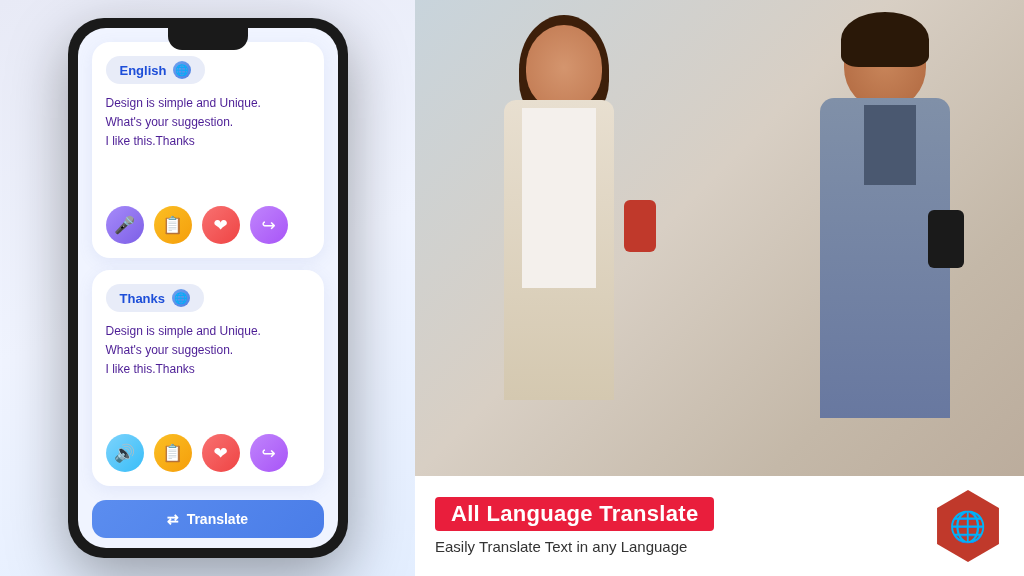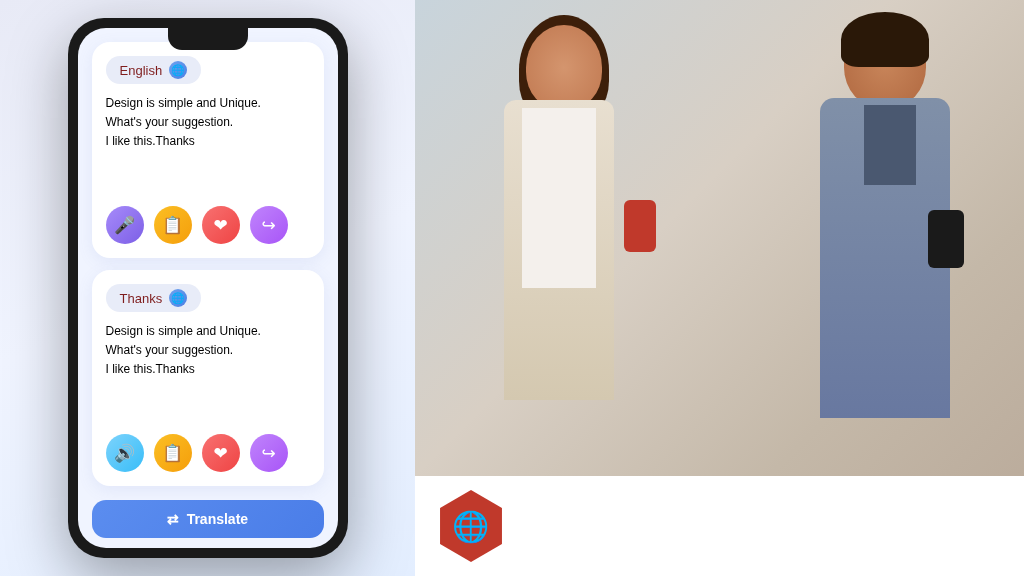--- a/index.html
+++ b/index.html
@@ -77,39 +77,39 @@
       align-items: center;
       gap: 7px;
       background: #e8ecf8;
       border-radius: 20px;
       padding: 5px 14px 5px 14px;
       width: fit-content;
     }
 
     .lang-badge-text {
       font-size: 13px;
-      font-weight: 400;
-      color: #7f1d1d;
+      font-weight: 700;
+      color: #1d4ed8;
     }
 
     .globe-icon {
       width: 18px;
       height: 18px;
       border-radius: 50%;
       background: linear-gradient(135deg, #6fa3ef, #4b7fe3);
       display: flex;
       align-items: center;
       justify-content: center;
       color: white;
       font-size: 11px;
     }
 
     .translation-text {
       font-size: 12px;
-      color: #000000;
+      color: #4c1d95;
       line-height: 1.6;
       flex: 1;
     }
 
     .action-buttons {
       display: flex;
       gap: 10px;
       align-items: center;
       margin-top: 4px;
     }
@@ -314,20 +314,24 @@
       <div style="position:absolute;left:77px;top:12px;width:88px;height:55px;background:#2a1808;border-radius:50% 50% 20% 20%;z-index:3;"></div>
 
       <div style="position:absolute;left:56px;top:98px;width:130px;height:320px;background:linear-gradient(180deg,#8090a8,#6878a0);border-radius:14px 14px 0 0;z-index:2;"></div>
 
       <div style="position:absolute;left:100px;top:105px;width:52px;height:80px;background:#4a5870;z-index:3;"></div>
 
       <div style="position:absolute;right:60px;top:210px;width:36px;height:58px;background:#1a1a1a;border-radius:6px;z-index:4;"></div>
     </div>
 
     <div class="bottom-banner">
+      <div class="banner-content">
+        <div class="banner-title">All Language Translate</div>
+        <div class="banner-subtitle">Easily Translate Text in any  Language</div>
+      </div>
       <div class="hex-container">
         <div class="hex-shape">
           <span class="globe-big">🌐</span>
         </div>
       </div>
     </div>
 
   </div>
 </div>
 

